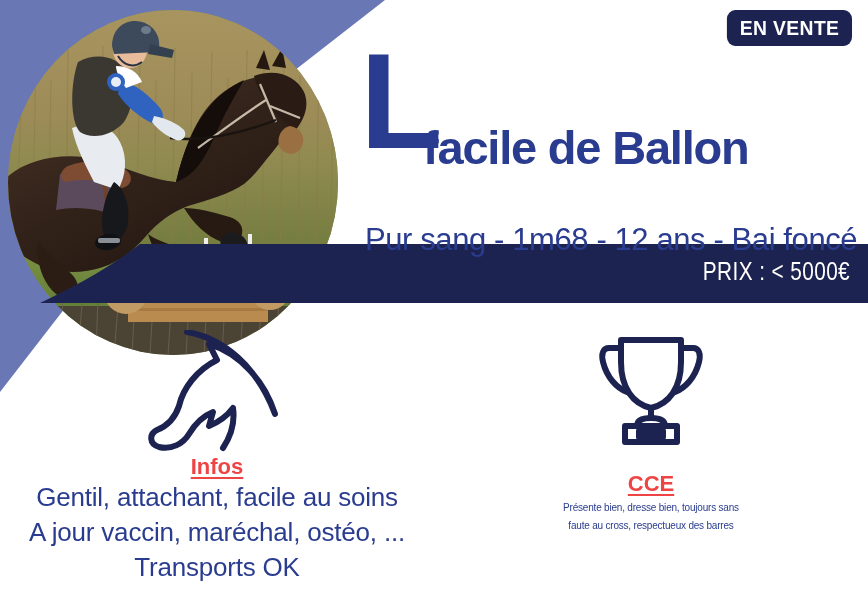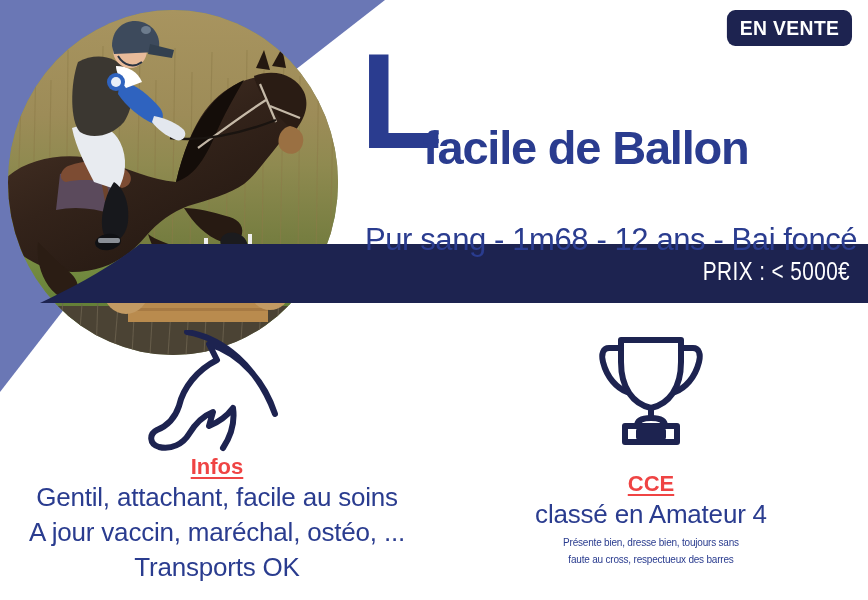--- a/index.html
+++ b/index.html
@@ -385,19 +385,18 @@
           <path d="M56 78 V88"></path>
 
           <path d="M42 96 C42 90, 48 88, 56 88 C64 88, 70 90, 70 96"></path>
 
           <rect x="30" y="96" width="52" height="16"></rect>
 
           <rect x="44" y="101" width="24" height="6"></rect>
         </g>
       </svg>
       <div class="col-heading">CCE</div>
-      <div class="col-line">classé en Amateur 4</div>
       <div class="col-line small">Présente bien, dresse bien, toujours sans</div>
       <div class="col-line small">faute au cross, respectueux des barres</div>
     </div>
 
   </div>
 </div>
 
 </body></html>

